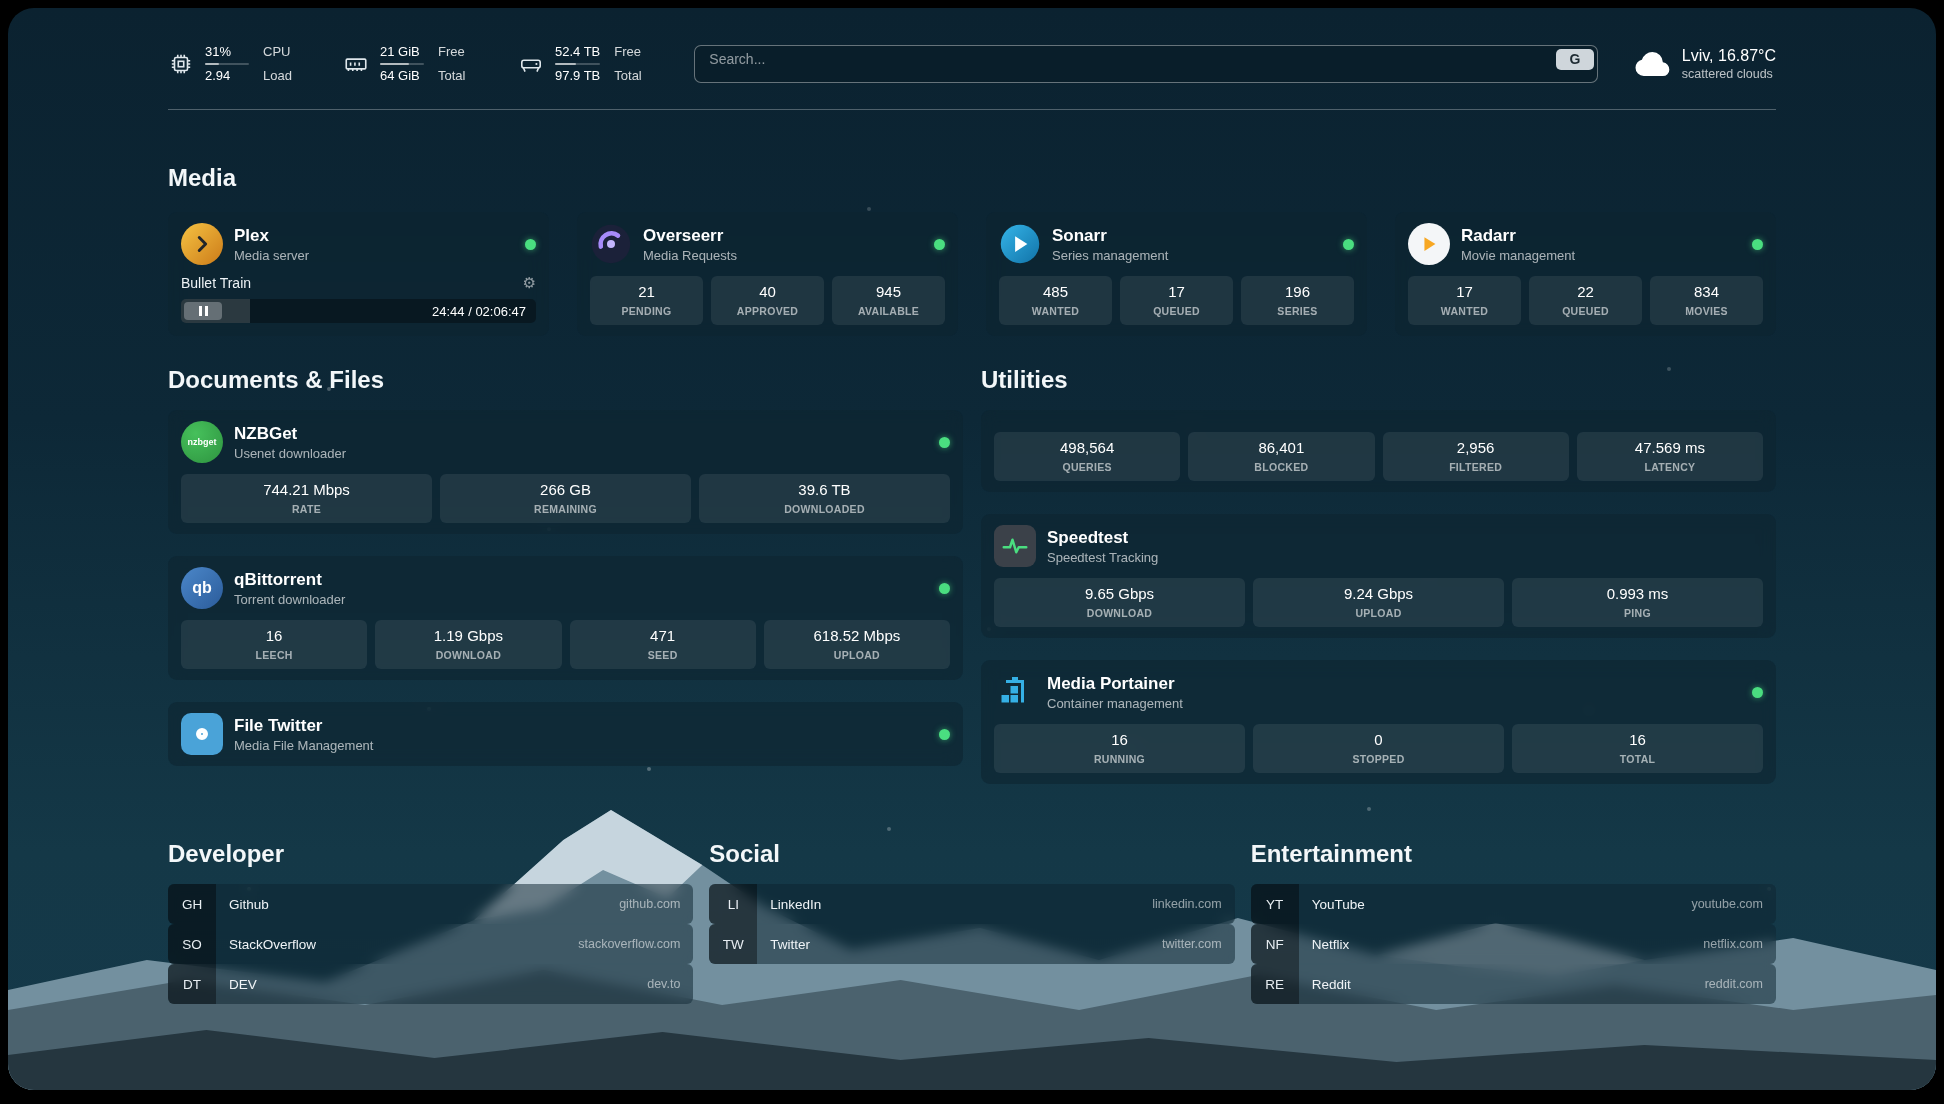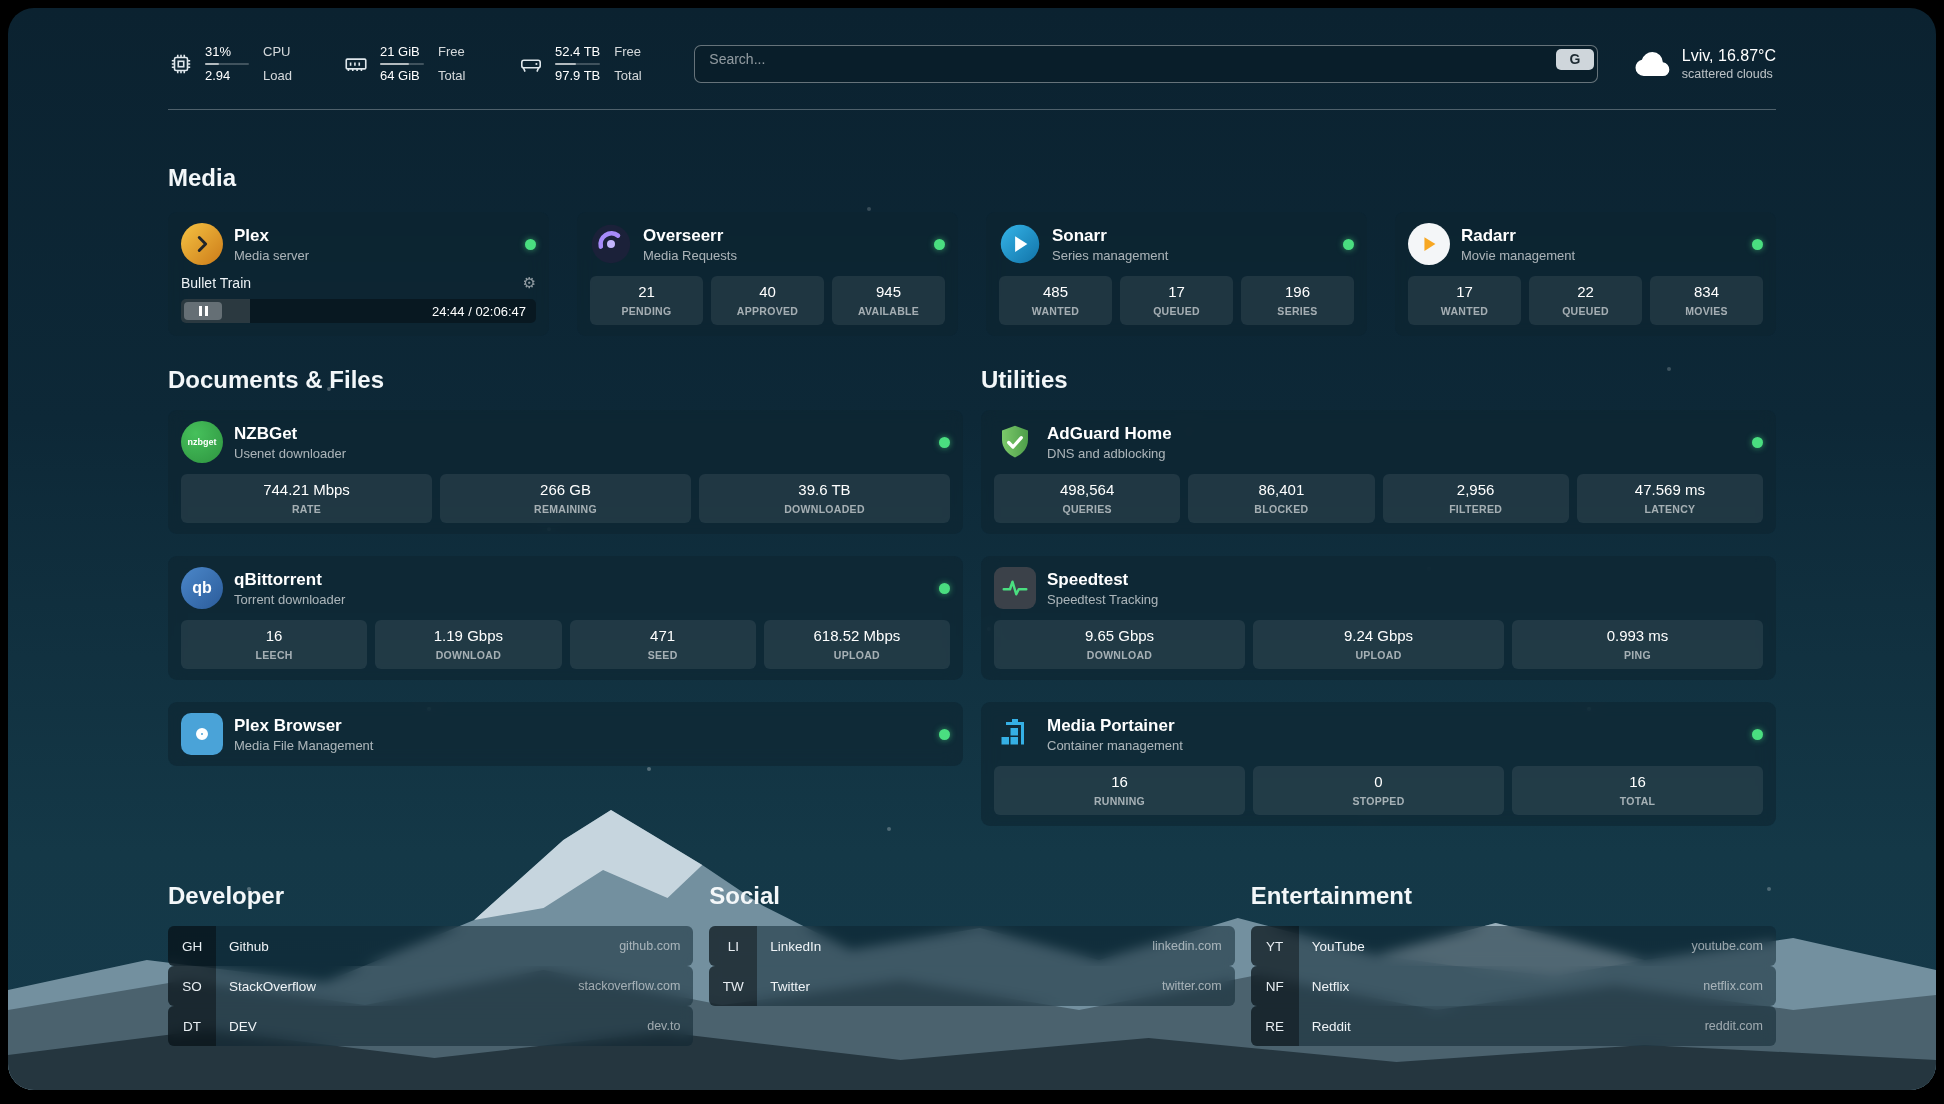--- a/index.html
+++ b/index.html
@@ -396,53 +396,34 @@
               </div>
             </div>
           </div>
 
           <div class="card">
             <div class="card-head">
               <div class="svc-icon fb-bg">
                   <span class="fb-donut"></span>
                 </div>
               <div class="svc-meta">
-                <div class="svc-name">Plex Browser</div>
+                <div class="svc-name">File Twitter</div>
                 <div class="svc-desc">Media File Management</div>
               </div>
               <span class="dot"></span>
             </div>
           </div>
         </div>
       </div>
 
       <div class="col">
         <h2 class="sect">Utilities</h2>
         <div class="stack">
 
           <div class="card">
-            <div class="card-head">
-              <div class="svc-icon">
-                <svg width="40" height="40" viewBox="0 0 24 24">
-                  <defs>
-                      <linearGradient id="ag-g" x1="0" y1="0" x2="1" y2="0">
-                        <stop offset="0" stop-color="#7bc96a"></stop>
-                        <stop offset="1" stop-color="#4e9e4a"></stop>
-                      </linearGradient>
-                    </defs>
-                  <path d="M12 2.2l7.8 2.9v5.6c0 4.9-3.3 8.6-7.8 10.6-4.5-2-7.8-5.7-7.8-10.6V5.1z" fill="url(#ag-g)"></path>
-                  <path d="M8.2 12.3l2.6 2.7 5-5.6" stroke="#fff" stroke-width="2" fill="none" stroke-linecap="round" stroke-linejoin="round"></path>
-                </svg>
-              </div>
-              <div class="svc-meta">
-                <div class="svc-name">AdGuard Home</div>
-                <div class="svc-desc">DNS and adblocking</div>
-              </div>
-              <span class="dot"></span>
-            </div>
             <div class="stats">
               <div class="stat">
                 <div class="stat-val">498,564</div>
                 <div class="stat-lab">QUERIES</div>
               </div>
               <div class="stat">
                 <div class="stat-val">86,401</div>
                 <div class="stat-lab">BLOCKED</div>
               </div>
               <div class="stat">

